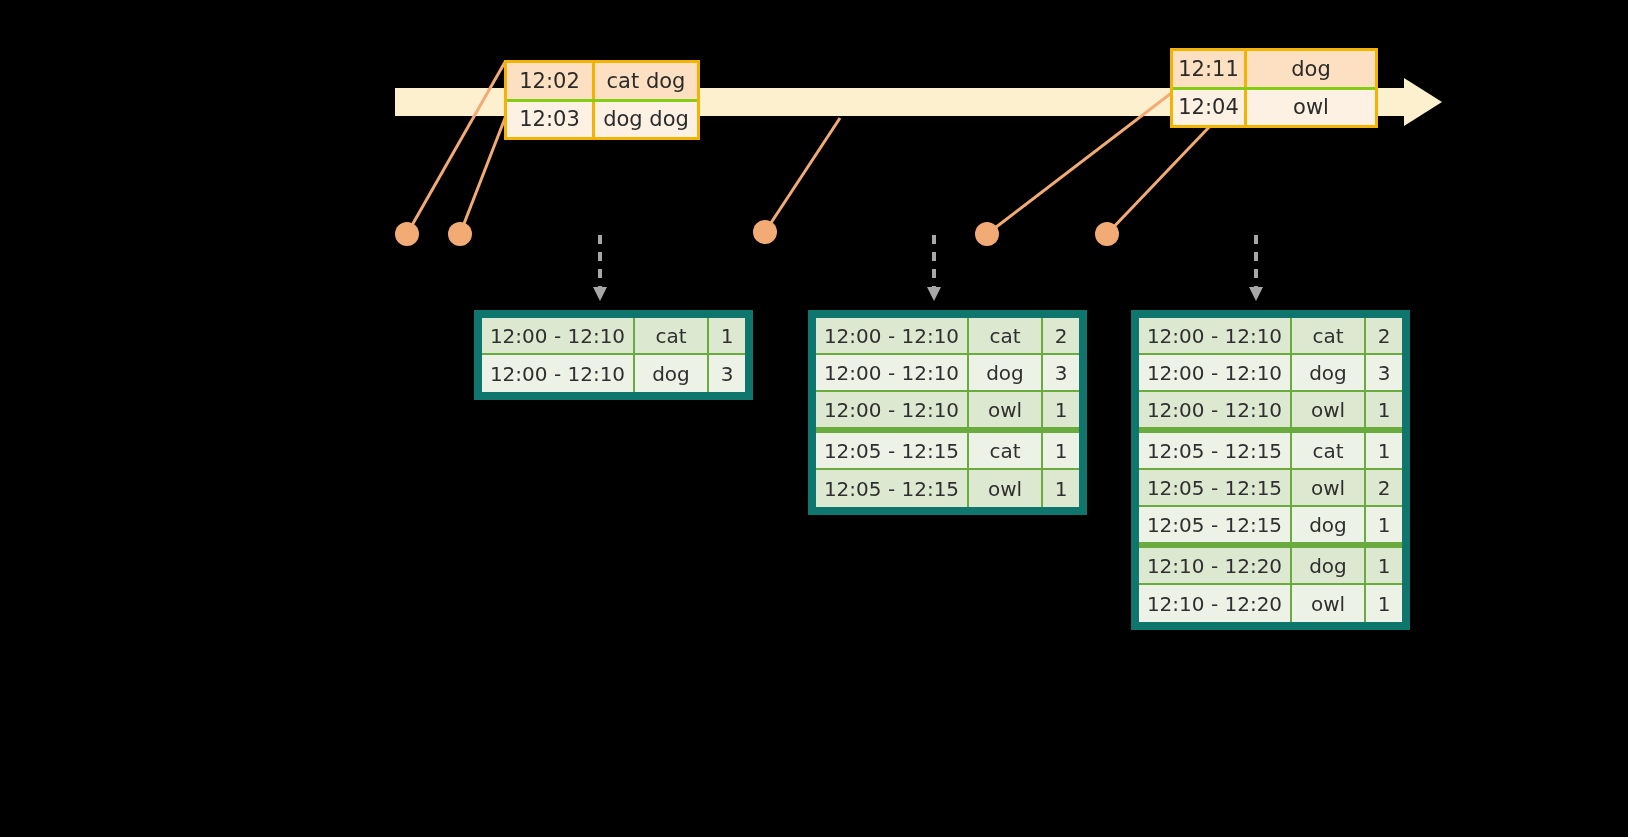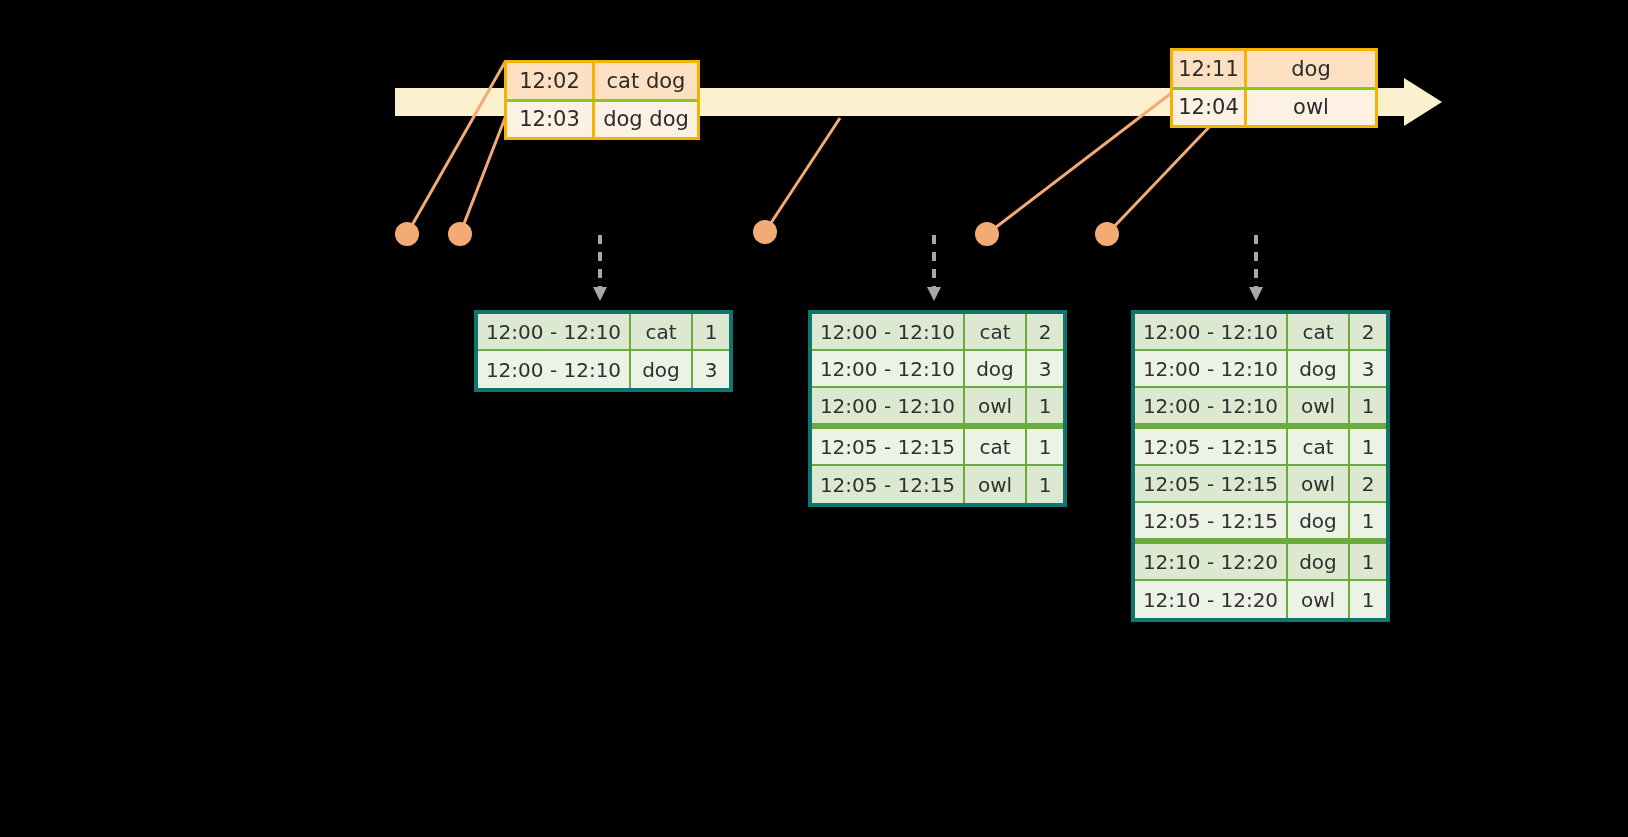--- a/index.html
+++ b/index.html
@@ -31,31 +31,31 @@
   #ev-box-3{left:1170px;top:48px;width:208px;height:80px;}
   #ev-box-3 .ev-time{width:74px;}
 
   
   .dot{position:absolute;width:24px;height:24px;border-radius:50%;
        background:#f3ab76;}
   svg#links{position:absolute;left:0;top:0;width:1628px;height:837px;
             pointer-events:none;}
 
   
-  .res-table{position:absolute;border:4px solid #0f766e;box-sizing:border-box;
+  .res-table{position:absolute;border:8px solid #0f766e;box-sizing:border-box;
              display:flex;flex-direction:column;background:#6aab3f;}
   .res-row{display:flex;}
   .res-row.grp-sep{border-top:4px solid #6aab3f;}
   .res-c{display:flex;align-items:center;justify-content:center;
          font-size:20px;color:#2f2f2f;box-sizing:border-box;height:37px;
          border-right:2px solid #6aab3f;border-bottom:2px solid #6aab3f;}
   .res-c:last-child{border-right:none;}
   .res-row:last-child .res-c{border-bottom:none;}
   .res-win{width:153px;}
-  .res-key{width:62px;text-align:right;}
+  .res-key{width:74px;text-align:right;}
   .res-cnt{width:36px;}
   .shade-0 .res-c{background:#dde8d0;}
   .shade-1 .res-c{background:#edf2e7;}
 
   #res-table-1{left:474px;top:310px;}
   #res-table-2{left:808px;top:310px;}
   #res-table-3{left:1131px;top:310px;}
 
   
   .darrow{position:absolute;width:14px;}

